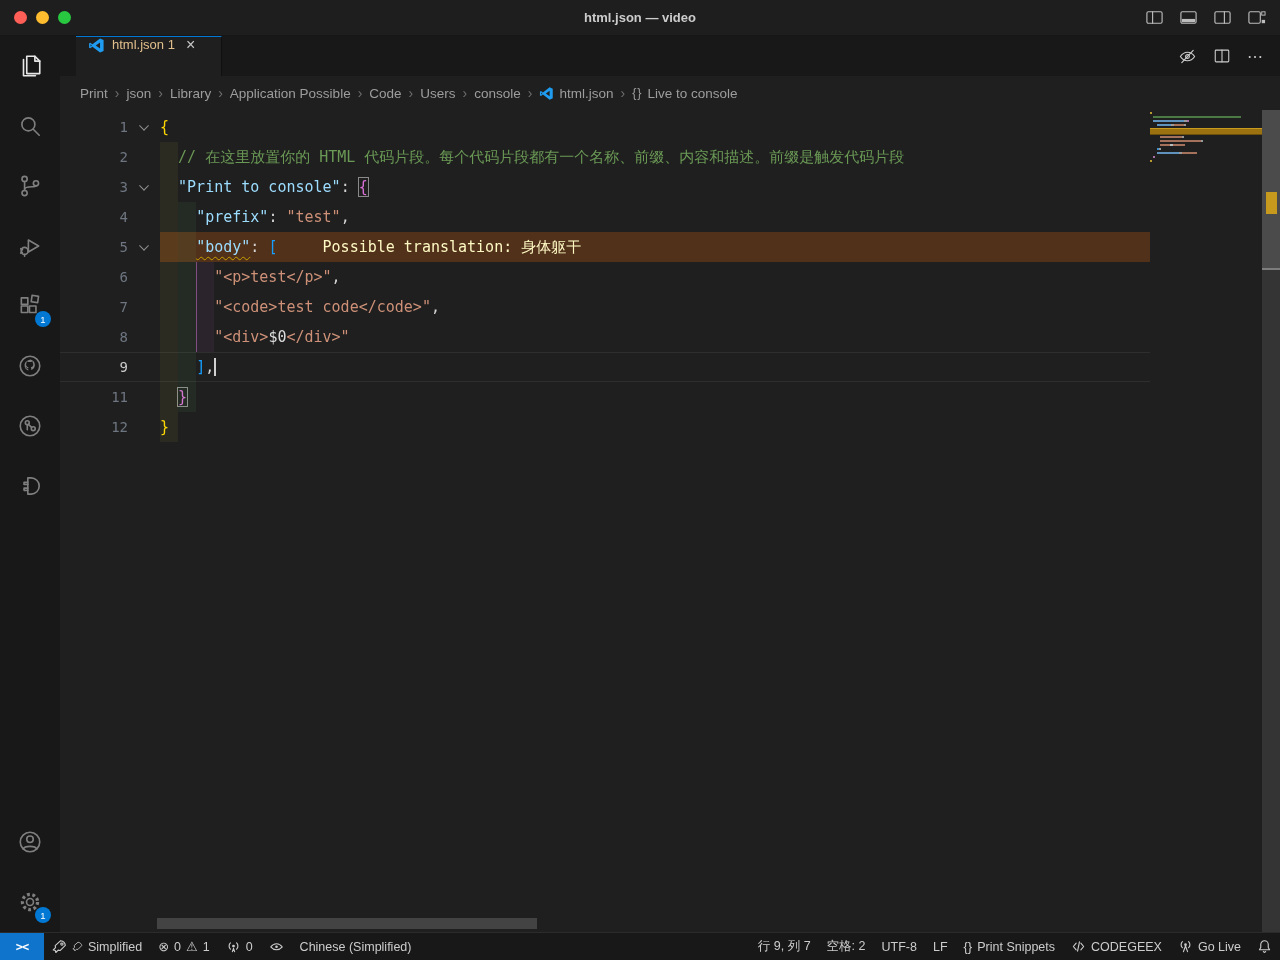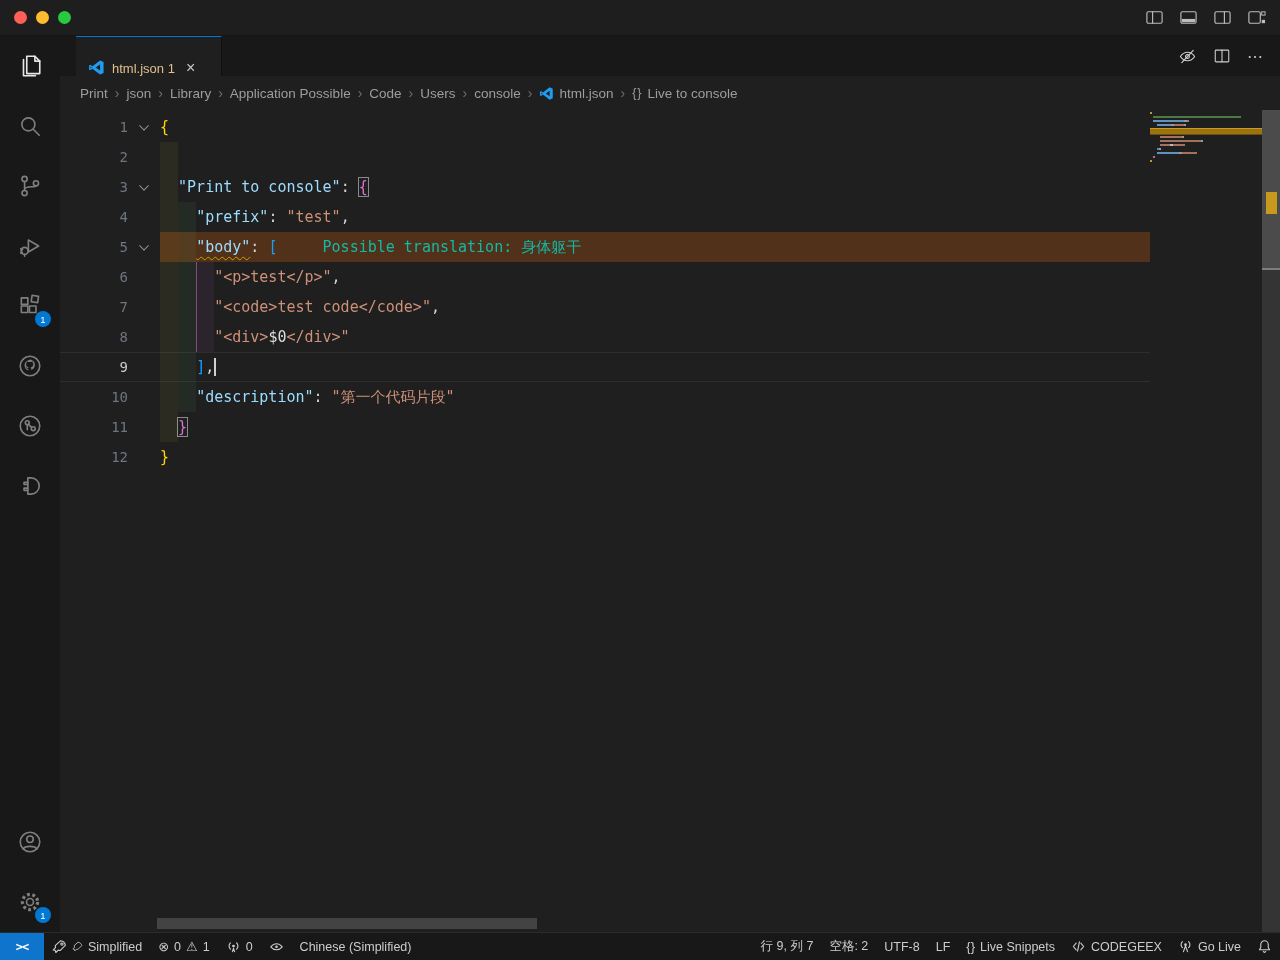--- a/index.html
+++ b/index.html
@@ -18,21 +18,21 @@
   .activitybar{width:60px;background:#181818;display:flex;flex-direction:column;align-items:center}
   .ab-item{width:60px;height:60px;display:flex;align-items:center;justify-content:center;position:relative;color:#7f7f7f}
   .ab-item.active{color:#e7e7e7}
   .ab-spacer{flex:1}
   .badge{position:absolute;right:9px;bottom:9px;min-width:16px;height:16px;border-radius:9px;background:#0078d4;color:#fff;
     font-size:9.5px;display:flex;align-items:center;justify-content:center;padding:0 3px}
   .editor-col{flex:1;display:flex;flex-direction:column;min-width:0}
   
   .tabbar{height:40px;background:#181818;display:flex;align-items:stretch;position:relative}
   .tab{margin-left:16px;background:#1f1f1f;border-top:1.5px solid #0078d4;border-right:1px solid #101010;
-    display:flex;align-items:flex-end;gap:7px;padding:0 12px;min-width:146px}
+    display:flex;align-items:flex-start;gap:7px;padding:0 12px;min-width:146px}
   .tab-label{font-size:13px;color:#e2c08d}
   .tab-close{color:#c8c8c8;font-size:16px;line-height:1;margin-left:4px;cursor:default}
   .tab-actions{margin-left:auto;display:flex;align-items:center;gap:16px;padding-right:16px;color:#c2c2c2}
   .tab-actions .glyph{font-size:16px;letter-spacing:1px}
   
   .breadcrumbs{height:34px;background:#1f1f1f;display:flex;align-items:center;padding-left:20px;font-size:13.5px;color:#9d9d9d;white-space:nowrap}
   .bc-item{display:flex;align-items:center;gap:5px}
   .bc-sep{color:#6f6f6f;margin:0 7px;font-size:14px}
   .bc-obj{color:#9d9d9d;font-size:12.5px;letter-spacing:1px}
   
@@ -42,21 +42,21 @@
   .num{width:68px;flex:none;text-align:right;color:#6e7681;font-size:14px}
   .row.cur .num{color:#cccccc}
   .fold{width:32px;flex:none;position:relative}
   .chev{position:absolute;left:50%;top:50%;width:7px;height:7px;border-right:1.6px solid #8f8f8f;border-bottom:1.6px solid #8f8f8f;
     transform:translate(-50%,-68%) rotate(45deg)}
   .code{flex:1;min-width:0;overflow:hidden}
   .row.hl .code{background:#51311a}
   .row.cur{box-shadow:inset 0 1px 0 rgba(255,255,255,.07),inset 0 -1px 0 rgba(255,255,255,.07)}
   .tk-b1{color:#ffd700}.tk-b2{color:#da70d6}.tk-b3{color:#179fff}
   .tk-key{color:#9cdcfe}.tk-str{color:#ce9178}.tk-p{color:#d4d4d4}
-  .tk-cm{color:#6a9955}.tk-hint{color:#14b8a6}.tk-ph{color:#dcdcdc}.tk-ws{color:#d4d4d4}
+  .tk-cm{color:#6a9955}.tk-hint{color:#fef9c3}.tk-ph{color:#dcdcdc}.tk-ws{color:#d4d4d4}
   .sq{text-decoration:underline;text-decoration-style:wavy;text-decoration-color:#c8a000;text-decoration-thickness:1px;text-underline-offset:4px}
   .box{outline:1px solid #8a8a8a}
   .cursor{display:inline-block;width:2px;height:18px;background:#d0d0d0;vertical-align:-4px}
   .rb{position:absolute;pointer-events:none}
   #rb1{left:100px;top:32px;width:18px;height:300px;background:rgba(255,255,64,.055)}
   #rb2{left:118px;top:92px;width:18px;height:210px;background:rgba(127,255,127,.055)}
   #rb3{left:136px;top:152px;width:18px;height:90px;background:rgba(255,127,255,.06)}
   #rbguide{left:136px;top:152px;width:1px;height:90px;background:rgba(196,112,196,.55)}
   
   .minimap{position:absolute;top:2px;right:18px;width:112px;height:200px;overflow:hidden}
@@ -81,20 +81,21 @@
 </style>
 </head>
 <body>
 
 <div class="titlebar">
   <div class="lights">
     <span class="light" style="background:#ff5f57"></span>
     <span class="light" style="background:#febc2e"></span>
     <span class="light" style="background:#28c840"></span>
   </div>
+  <div class="win-title">html.json — video</div>
   <div class="tb-actions">
     <span class="ic">
       <svg width="19" height="19" viewBox="0 0 20 20">
           <rect class="stroke" x="2" y="4" width="16" height="12" rx="1.5" style="stroke:#bdbdbd"></rect>
           <line class="stroke" x1="8" y1="4" x2="8" y2="16" style="stroke:#bdbdbd"></line>
         </svg>
     </span>
     <span class="ic">
       <svg width="19" height="19" viewBox="0 0 20 20">
           <rect class="stroke" x="2" y="4" width="16" height="12" rx="1.5" style="stroke:#bdbdbd"></rect>
@@ -264,29 +265,28 @@
       </span>
     </div>
 
     <div class="editor">
       <div class="lines" id="code-lines">
         <div class="rb" id="rb1"></div>
         <div class="rb" id="rb2"></div>
         <div class="rb" id="rb3"></div>
         <div class="rb" id="rbguide"></div>
       <div class="row"><span class="num">1</span><span class="fold"><span class="chev"></span></span><span class="code"><span class="tk-b1">{</span></span></div>
-          <div class="row"><span class="num">2</span><span class="fold"></span><span class="code"><span class="tk-ws">  </span></span></div>
+          <div class="row"><span class="num">2</span><span class="fold"></span><span class="code"><span class="tk-ws">  </span><span class="tk-cm">// 在这里放置你的 HTML 代码片段。每个代码片段都有一个名称、前缀、内容和描述。前缀是触发代码片段</span></span></div>
           <div class="row"><span class="num">3</span><span class="fold"><span class="chev"></span></span><span class="code"><span class="tk-ws">  </span><span class="tk-key">"Print to console"</span><span class="tk-p">: </span><span class="tk-b2 box">{</span></span></div>
           <div class="row"><span class="num">4</span><span class="fold"></span><span class="code"><span class="tk-ws">    </span><span class="tk-key">"prefix"</span><span class="tk-p">: </span><span class="tk-str">"test"</span><span class="tk-p">,</span></span></div>
           <div class="row hl"><span class="num">5</span><span class="fold"><span class="chev"></span></span><span class="code"><span class="tk-ws">    </span><span class="tk-key sq">"body"</span><span class="tk-p">: </span><span class="tk-b3">[</span><span class="tk-hint">     Possible translation: 身体躯干</span></span></div>
           <div class="row"><span class="num">6</span><span class="fold"></span><span class="code"><span class="tk-ws">      </span><span class="tk-str">"&lt;p&gt;test&lt;/p&gt;"</span><span class="tk-p">,</span></span></div>
           <div class="row"><span class="num">7</span><span class="fold"></span><span class="code"><span class="tk-ws">      </span><span class="tk-str">"&lt;code&gt;test code&lt;/code&gt;"</span><span class="tk-p">,</span></span></div>
           <div class="row"><span class="num">8</span><span class="fold"></span><span class="code"><span class="tk-ws">      </span><span class="tk-str">"&lt;div&gt;</span><span class="tk-ph">$0</span><span class="tk-str">&lt;/div&gt;"</span></span></div>
           <div class="row cur"><span class="num">9</span><span class="fold"></span><span class="code"><span class="tk-ws">    </span><span class="tk-b3">]</span><span class="tk-p">,</span><span class="cursor"></span></span></div>
-          <div class="row"><span class="num">10</span><span class="fold"></span><span class="code"><span class="tk-ws">    </span><span class="tk-key">"description"</span><span class="tk-p">: </span><span class="tk-str">"第一个代码片段"</span></span></div>
           <div class="row"><span class="num">11</span><span class="fold"></span><span class="code"><span class="tk-ws">  </span><span class="tk-b2 box">}</span></span></div>
           <div class="row"><span class="num">12</span><span class="fold"></span><span class="code"><span class="tk-b1">}</span></span></div>
         </div>
       <div class="minimap" id="minimap-lines">
           <div class="mrow"><span style="width: 2px; background: rgb(185, 154, 48);"></span></div>
           <div class="mrow"><span style="width: 3px;"></span><span style="width: 88px; background: rgb(76, 122, 68);"></span></div>
           <div class="mrow"><span style="width: 3px;"></span><span style="width: 31px; background: rgb(95, 147, 189);"></span><span style="width: 3px; background: rgb(154, 154, 154);"></span><span style="width: 2px; background: rgb(168, 111, 168);"></span></div>
           <div class="mrow"><span style="width: 7px;"></span><span style="width: 14px; background: rgb(95, 147, 189);"></span><span style="width: 3px; background: rgb(154, 154, 154);"></span><span style="width: 10px; background: rgb(164, 113, 90);"></span><span style="width: 2px; background: rgb(154, 154, 154);"></span></div>
           <div class="mrow mhl"></div>
           <div class="mrow"><span style="width: 10px;"></span><span style="width: 22px; background: rgb(164, 113, 90);"></span><span style="width: 2px; background: rgb(154, 154, 154);"></span></div>
@@ -340,21 +340,21 @@
   </div>
   <div class="sb-item">Chinese (Simplified)</div>
 
   <div class="sb-right">
     <div class="sb-item">行 9, 列 7</div>
     <div class="sb-item">空格: 2</div>
     <div class="sb-item">UTF-8</div>
     <div class="sb-item">LF</div>
     <div class="sb-item">
       <span class="sb-glyph">{}</span>
-      <span>Live Snippets</span>
+      <span>Print Snippets</span>
     </div>
     <div class="sb-item">
       <svg width="15" height="15" viewBox="0 0 16 16">
           <path class="stroke" d="M5.5 4.5 2.5 8l3 3.5M10.5 4.5l3 3.5-3 3.5M9 3 7 13"></path>
         </svg>
       <span>CODEGEEX</span>
     </div>
     <div class="sb-item">
       <svg width="15" height="15" viewBox="0 0 16 16">
           <circle cx="8" cy="6" r="1.4" fill="#ccc"></circle>

